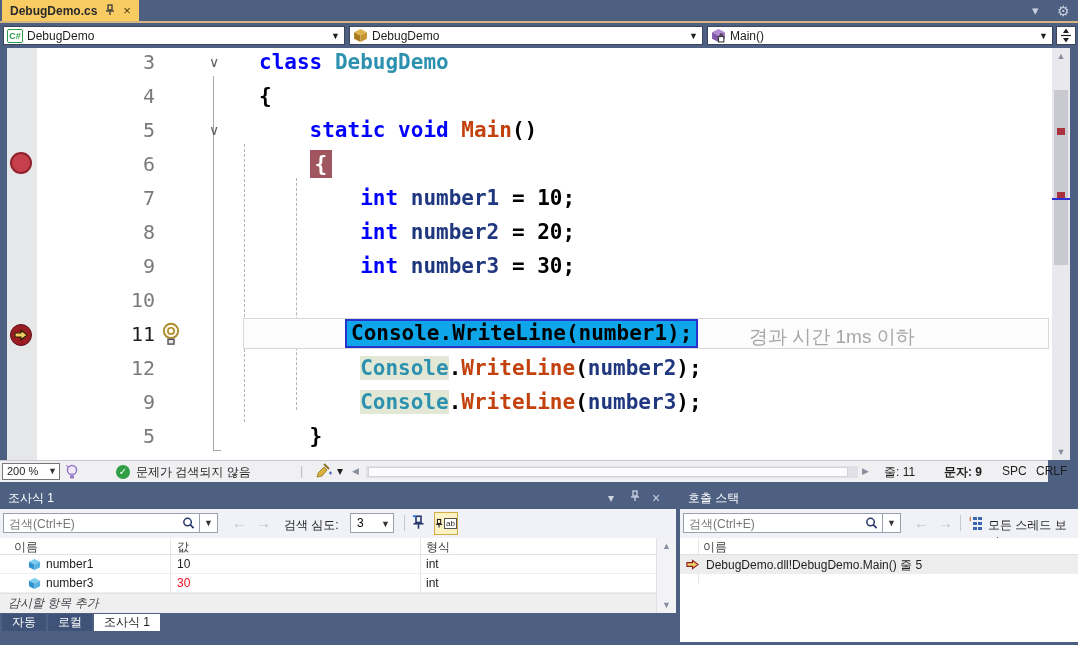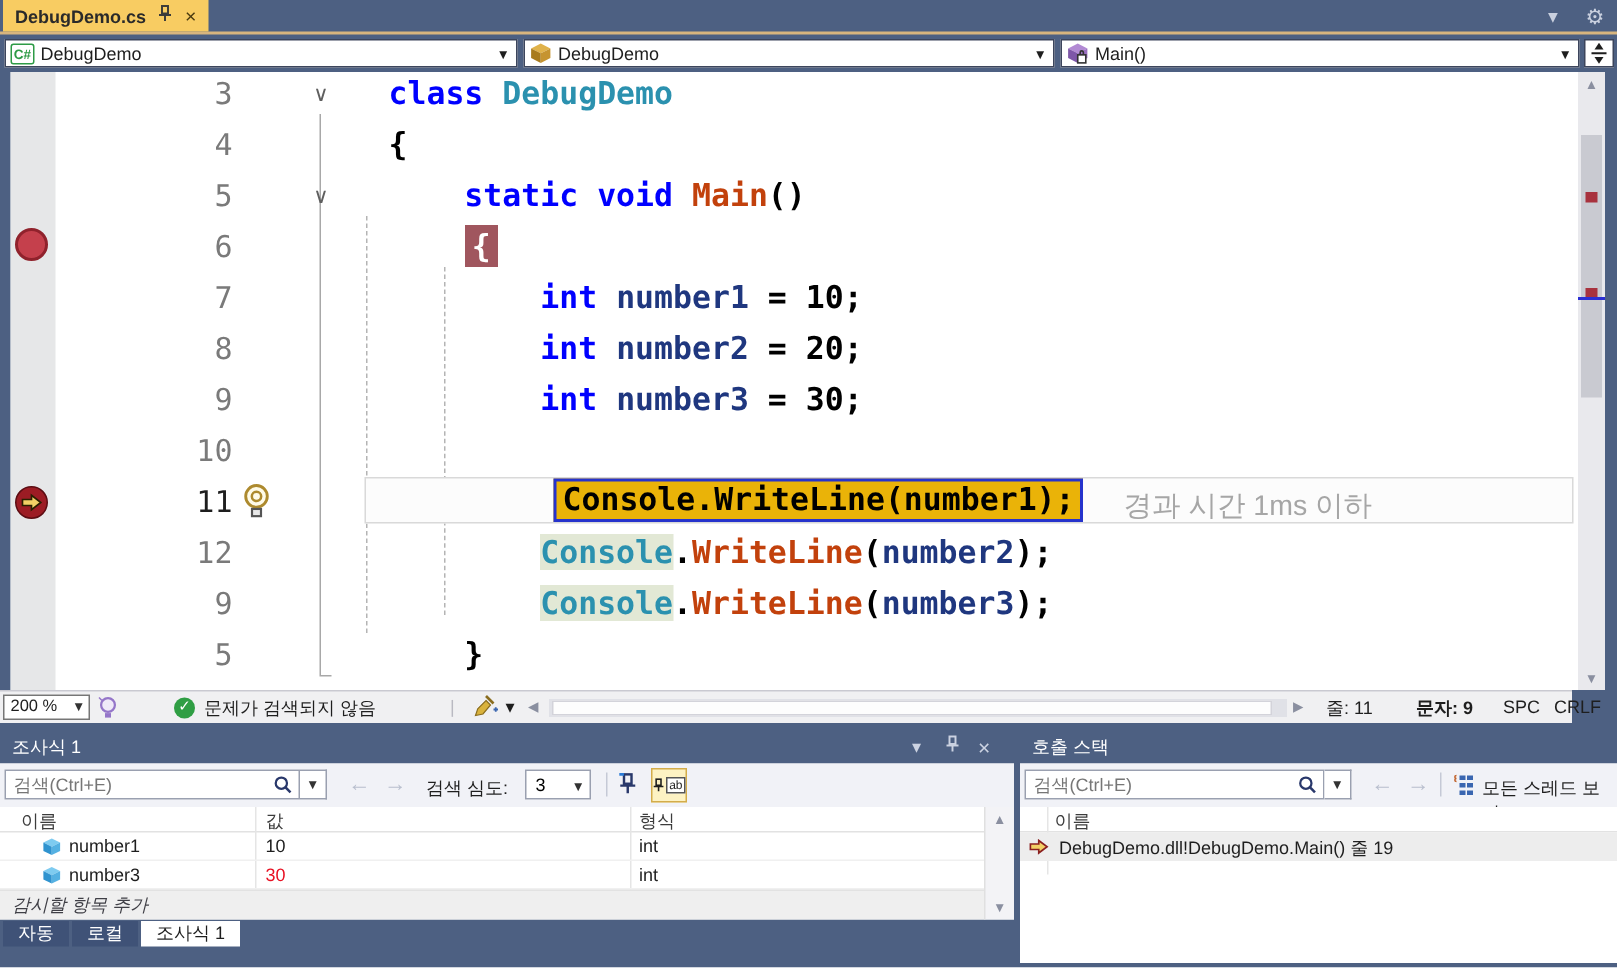--- a/index.html
+++ b/index.html
@@ -42,22 +42,22 @@
   .c-tyh { color:#2b91af; background:#e2e8d5; }
   .c-bc { background:#a0565e; color:#fff; padding:2px 5px; }
   #outline-line { left:206px; top:28px; width:1px; height:374px; background:#a8a8a8; }
   #outline-tick { left:206px; top:402px; width:8px; height:1px; background:#a8a8a8; }
   .iguide { width:1px; border-left:1px dashed #b4b4b4; }
   #bp-dot { left:3px; top:104px; width:22px; height:22px; border-radius:50%;
             background:#c5404c; border:2px solid #90222c; }
   #cur-marker { left:3px; top:276px; width:22px; height:22px; border-radius:50%;
                 background:#9c1c24; border:1px solid #5c0d13; display:flex; align-items:center; justify-content:center; }
   #cur-strip { left:236px; top:270px; width:806px; height:31px; background:#fcfcfc; border:1px solid #d9d9d9; }
-  #cur-stmt { left:338px; top:271px; height:29px; background:#eab308; border:2px solid #2633cc;
-              font:600 21px/25px "DejaVu Sans Mono", monospace; color:#000; padding:0 4px;margin-left:24px; }
+  #cur-stmt { left:338px; top:271px; height:29px; background:#0ea5e9; border:2px solid #2633cc;
+              font:600 21px/25px "DejaVu Sans Mono", monospace; color:#000; padding:0 4px; }
   #perf-tip { left:742px; top:276px; font-size:19px; color:#a6a6a6; }
   #lightbulb { left:152px; top:273px; }
 
   
   #v-scroll { left:1052px; top:48px; width:18px; height:412px; background:#e9e9ed; }
   .sb-arrow { position:absolute; left:0; width:18px; text-align:center; color:#8a8fa0; font-size:9px; line-height:16px; }
   #v-thumb { position:absolute; left:2px; top:42px; width:14px; height:175px; background:#c9cad1; }
   .sb-mark { position:absolute; left:5px; width:8px; height:7px; background:#a8323e; }
   #sb-curline { position:absolute; left:0; top:150px; width:18px; height:2px; background:#2b2fd4; }
 
@@ -415,19 +415,19 @@
       </div>
       <div class="grid-hdr" style="right:0;">
         <span class="abs" style="left:23px; top:1px;">이름</span>
       </div>
       <div id="cs-hdr-sep"></div>
       <div id="cs-rows">
           <div id="cs-row">
             <svg width="15" height="13" viewBox="0 0 16 14">
               <path d="M2 5 h6 V2.5 L14 7 L8 11.5 V9 H2 Z" fill="#f2d065" stroke="#8b2020" stroke-width="1.2"></path>
             </svg>
-            <span>DebugDemo.dll!DebugDemo.Main() 줄 19</span>
+            <span>DebugDemo.dll!DebugDemo.Main() 줄 5</span>
           </div>
         </div>
     </div>
   </div>
 
 </div>
 
 </body></html>

